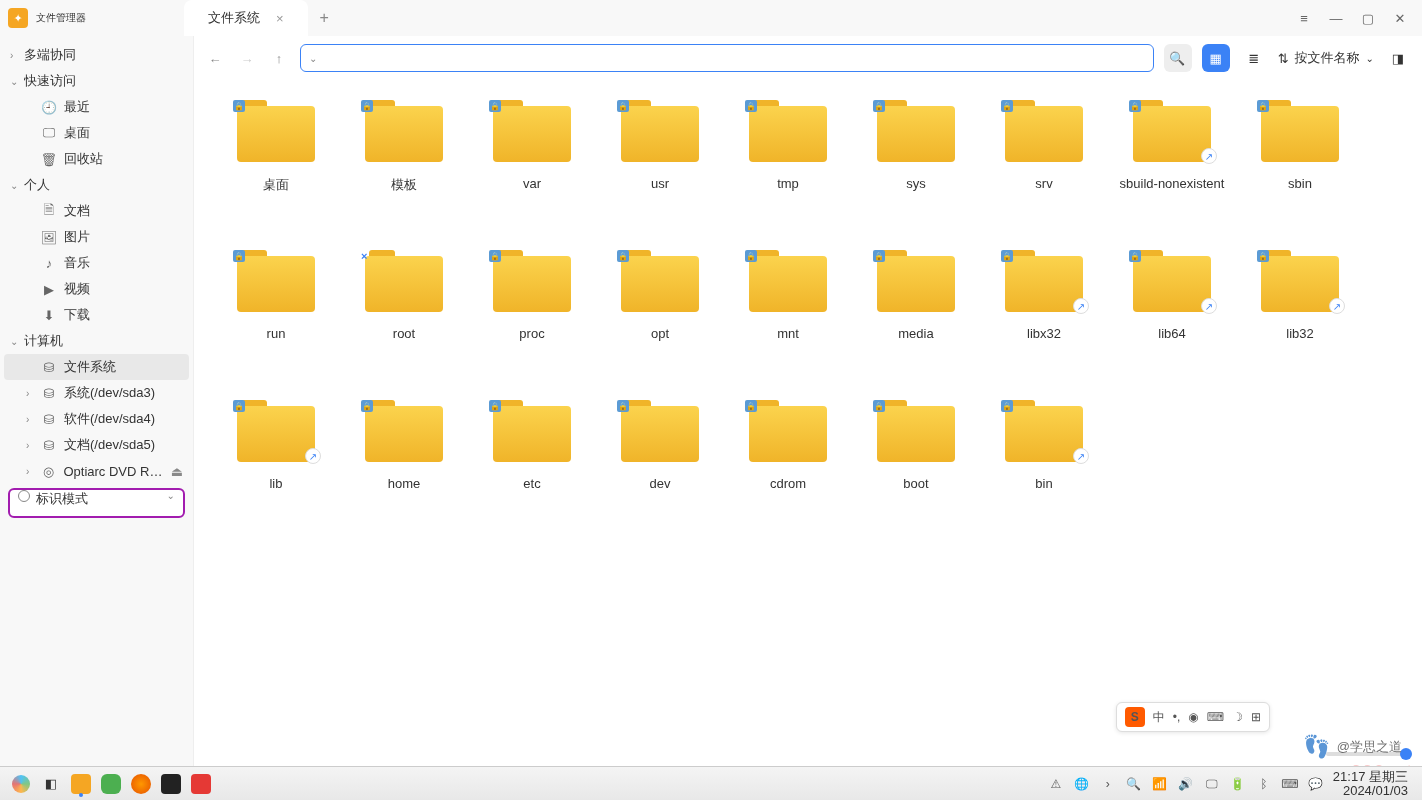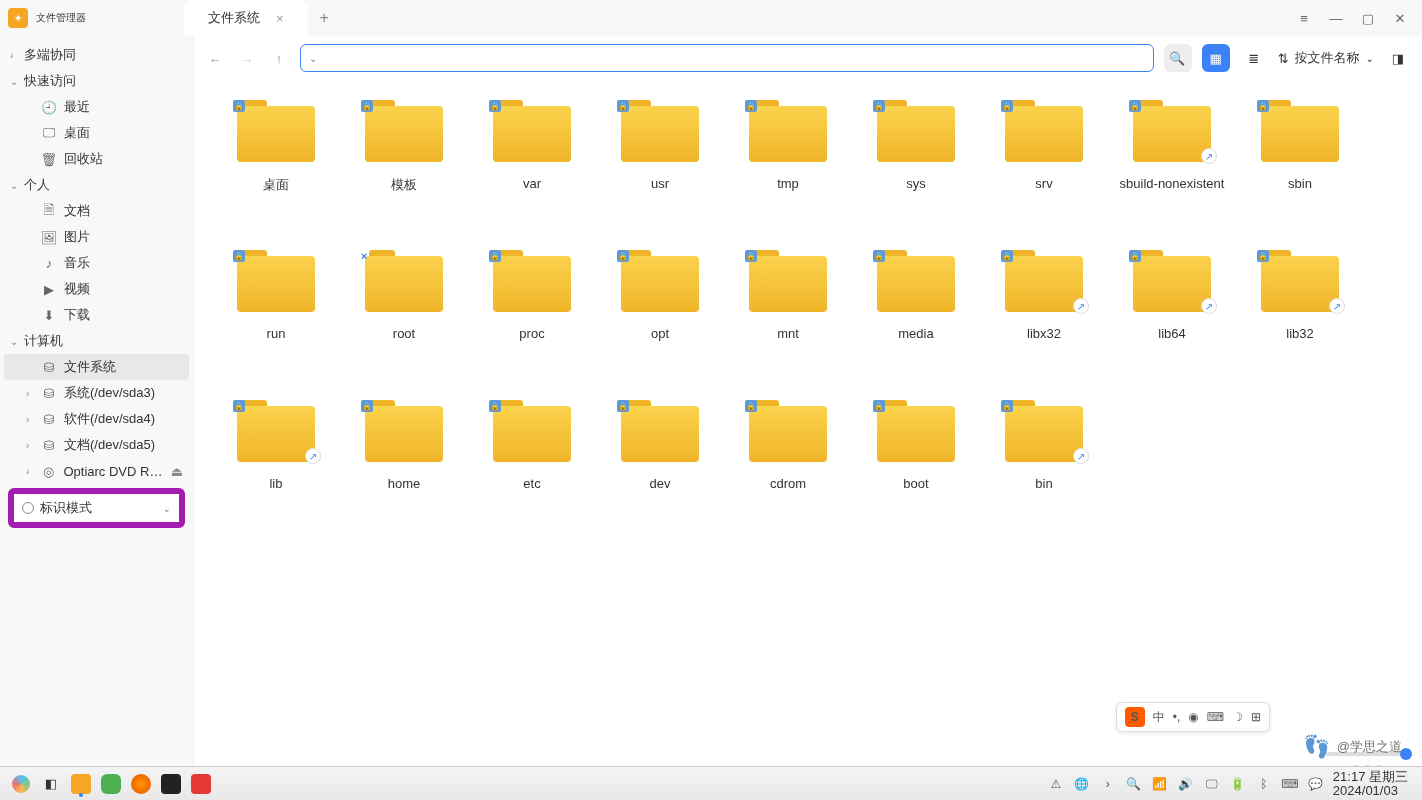--- a/index.html
+++ b/index.html
@@ -15,21 +15,21 @@
 .win-btn{width:28px;height:28px;display:flex;align-items:center;justify-content:center;color:#666;cursor:pointer}
 .body{flex:1;display:flex;overflow:hidden}
 .sidebar{width:194px;background:#f8f8f8;border-right:1px solid #eee;padding:6px 4px;overflow-y:auto;display:flex;flex-direction:column}
 .tree-item{height:26px;display:flex;align-items:center;padding-left:6px;cursor:pointer;border-radius:4px}
 .tree-item.child{padding-left:36px}
 .tree-item.child2{padding-left:36px}
 .tree-item.selected{background:#e8e8e8}
 .tree-chevron{width:14px;font-size:10px;color:#888}
 .tree-icon{width:18px;margin-right:6px;color:#666;display:flex;align-items:center;justify-content:center}
 .tree-label{font-size:13px;white-space:nowrap;overflow:hidden;text-overflow:ellipsis}
-.mode-bar{margin-top:auto;height:40px;background:#fff;border:6px solid #a21caf;border-radius:6px;margin:4px;display:flex;align-items:center;padding:0 8px;cursor:pointer}
+.mode-bar{margin-top:auto;height:30px;background:#fff;border:2px solid #a21caf;border-radius:6px;margin:4px;display:flex;align-items:flex-start;padding:0 8px;cursor:pointer}
 .mode-bar .chev{margin-left:auto;color:#888;font-size:10px}
 .main{flex:1;display:flex;flex-direction:column;background:#fff}
 .toolbar{height:44px;display:flex;align-items:center;padding:0 10px;gap:10px}
 .nav-btn{width:22px;height:22px;display:flex;align-items:center;justify-content:center;color:#888;cursor:pointer}
 .addr{flex:1;height:28px;border:1px solid #3b82f6;border-radius:6px;display:flex;align-items:center;padding:0 8px;background:#fff}
 .addr input{border:none;outline:none;flex:1;font-size:13px}
 .addr-chev{color:#888;font-size:10px}
 .search-btn{width:28px;height:28px;background:#eee;border-radius:6px;display:flex;align-items:center;justify-content:center;cursor:pointer}
 .view-btn{width:28px;height:28px;display:flex;align-items:center;justify-content:center;cursor:pointer;border-radius:6px}
 .view-btn.active{background:#3b82f6;color:#fff}
@@ -49,21 +49,21 @@
 .ime-logo{width:20px;height:20px;background:#ff5a00;border-radius:4px;color:#fff;display:flex;align-items:center;justify-content:center;font-size:12px;font-weight:bold}
 .watermark{position:absolute;right:20px;bottom:40px;font-size:28px;color:#d0d0d0;opacity:.7;display:flex;align-items:center;gap:6px;pointer-events:none}
 .watermark2{position:absolute;right:10px;bottom:16px;font-size:20px;color:#f29090;opacity:.5;pointer-events:none}
 .slider{position:absolute;right:16px;bottom:44px;width:80px;height:4px;background:#ddd;border-radius:2px}
 .slider::after{content:"";position:absolute;right:-6px;top:-4px;width:12px;height:12px;background:#3b82f6;border-radius:50%}
 .taskbar{position:absolute;bottom:0;left:0;right:0;height:34px;background:linear-gradient(180deg,#f4f4f4,#e8e8e8);border-top:1px solid #ccc;display:flex;align-items:center;padding:0 6px}
 .tb-icon{width:30px;height:28px;display:flex;align-items:center;justify-content:center;cursor:pointer;position:relative}
 .tb-dot{position:absolute;bottom:1px;left:50%;transform:translateX(-50%);width:4px;height:4px;background:#3b82f6;border-radius:50%}
 .tray{margin-left:auto;display:flex;align-items:center;gap:8px;padding-right:8px}
 .tray-icon{width:18px;height:18px;display:flex;align-items:center;justify-content:center;color:#555;font-size:12px}
-.clock{display:flex;flex-direction:column;align-items:flex-start;font-size:11px;color:#444;line-height:14px}
+.clock{display:flex;flex-direction:column;align-items:flex-end;font-size:11px;color:#444;line-height:14px}
 </style>
 </head>
 <body>
 
 <div class="window">
   <div class="titlebar">
     <div class="app-icon">✦</div>
     <div class="app-title">文件管理器</div>
     <div class="tab">
       <span>文件系统</span>

